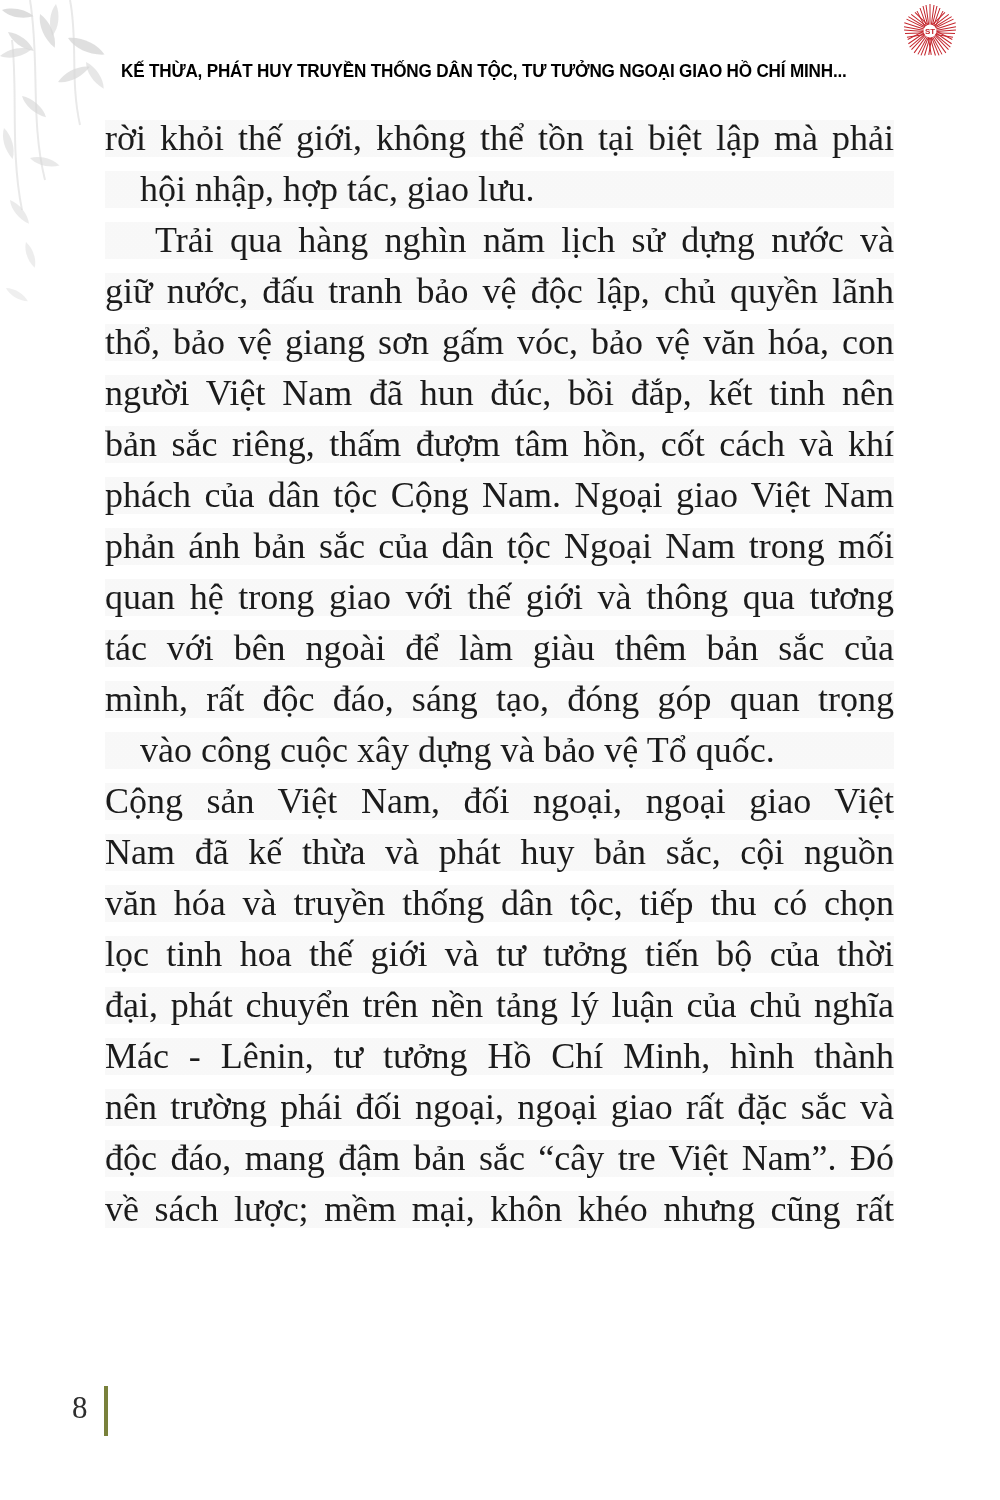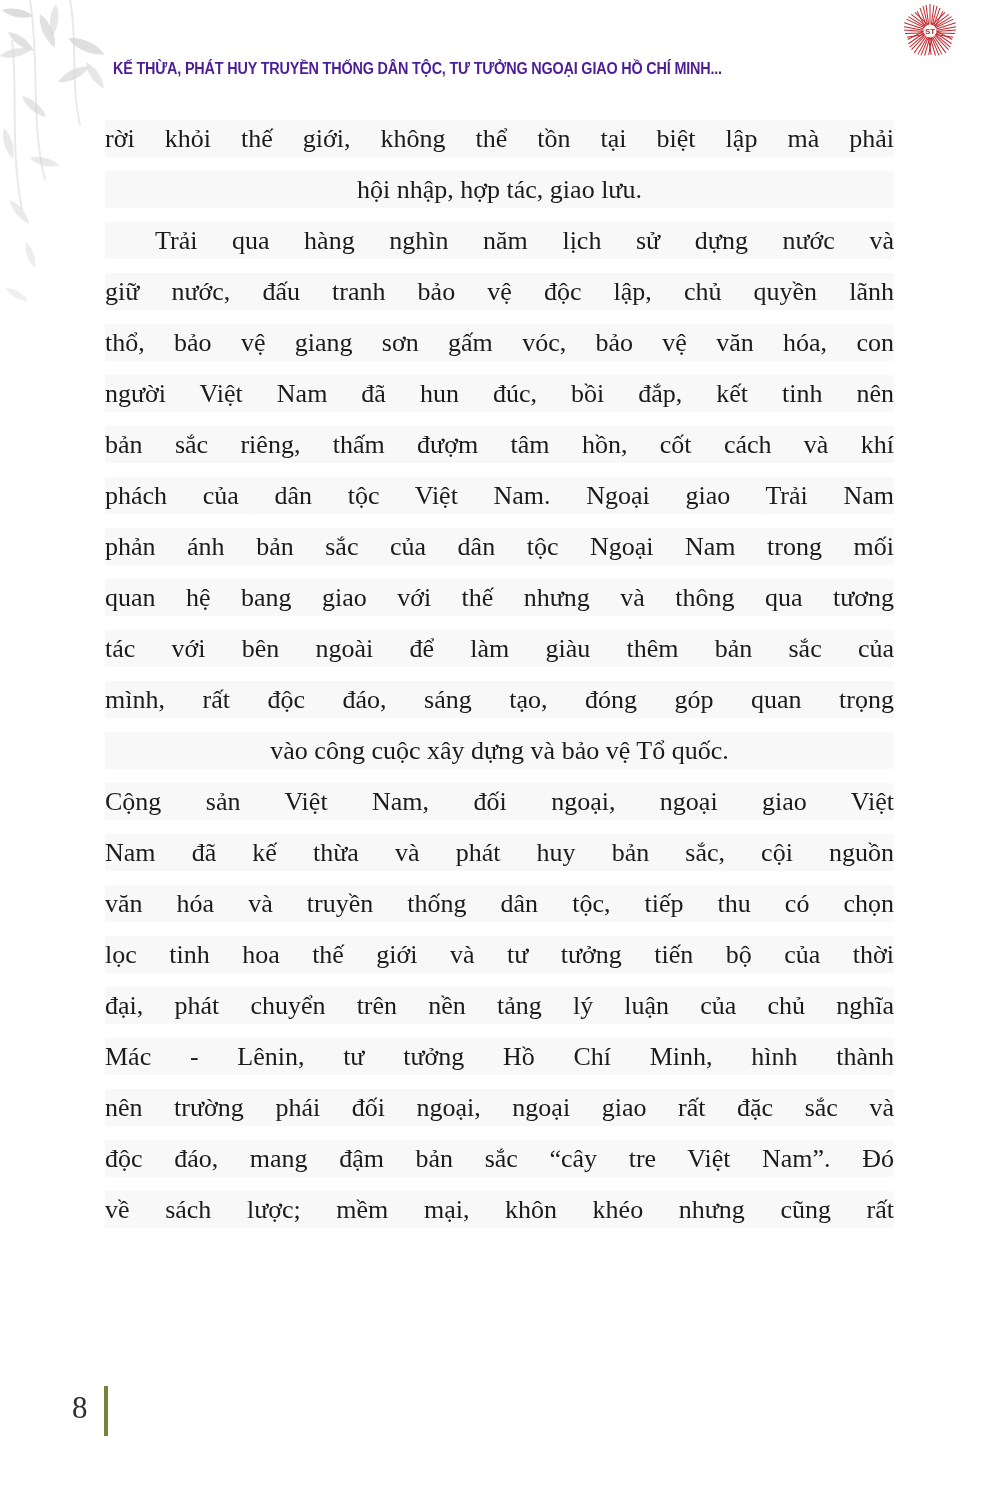--- a/index.html
+++ b/index.html
@@ -8,39 +8,39 @@
     width:1000px;height:1500px;
     background:#ffffff;
     overflow:hidden;
     font-family:"Liberation Serif","DejaVu Serif",serif;
     text-decoration:underline;
   }
   
   .textblock{
     position:absolute;left:105px;top:113px;width:789px;
     color:#1b1b1b;
-    font-size:26px;
+    font-size:36px;
     background:repeating-linear-gradient(to bottom,
       rgba(255,255,255,0) 0px, rgba(255,255,255,0) 7px,
       rgba(120,120,120,0.05) 7px, rgba(120,120,120,0.05) 44px,
       rgba(255,255,255,0) 44px, rgba(255,255,255,0) 51px);
   }
   .line{
     height:51px;line-height:51px;
     overflow:hidden;
     text-align:justify;
   }
   .line::after{content:"";display:inline-block;width:100%;}
-  .line.flush{text-align:center;}
+  .line.flush{text-align:left;margin-left:35px;}
   .line.flush::after{content:none;}
   .line.indent{padding-left:50px;}
   .running-header{
-    position:absolute;left:113px;top:60px;width:840px;
+    position:absolute;left:121px;top:60px;width:840px;
     font-family:"Liberation Sans","DejaVu Sans",sans-serif;
-    font-weight:bold;font-size:16px;color:#4c1d95;
+    font-weight:bold;font-size:19px;color:#000000;
     letter-spacing:-0.2px;
     white-space:nowrap;
   }
   .running-header .squeeze{display:inline-block;transform:scaleX(0.9);transform-origin:left center;}
   .bamboo{position:absolute;left:0;top:0;}
   .emblem{position:absolute;left:898px;top:2px;}
   .folio{
     position:absolute;left:72px;top:1390px;
     font-size:31px;color:#2e2e2e;
   }
@@ -108,23 +108,23 @@
   </div>
 
   <div class="textblock">
     <div class="line">rời khỏi thế giới, không thể tồn tại biệt lập mà phải</div>
     <div class="line flush">hội nhập, hợp tác, giao lưu.</div>
     <div class="line indent">Trải qua hàng nghìn năm lịch sử dựng nước và</div>
     <div class="line">giữ nước, đấu tranh bảo vệ độc lập, chủ quyền lãnh</div>
     <div class="line">thổ, bảo vệ giang sơn gấm vóc, bảo vệ văn hóa, con</div>
     <div class="line">người Việt Nam đã hun đúc, bồi đắp, kết tinh nên</div>
     <div class="line">bản sắc riêng, thấm đượm tâm hồn, cốt cách và khí</div>
-    <div class="line">phách của dân tộc Việt Nam. Ngoại giao Trải Nam</div>
+    <div class="line">phách của dân tộc Cộng Nam. Ngoại giao Việt Nam</div>
     <div class="line">phản ánh bản sắc của dân tộc Ngoại Nam trong mối</div>
-    <div class="line">quan hệ bang giao với thế nhưng và thông qua tương</div>
+    <div class="line">quan hệ trong giao với thế giới và thông qua tương</div>
     <div class="line">tác với bên ngoài để làm giàu thêm bản sắc của</div>
     <div class="line">mình, rất độc đáo, sáng tạo, đóng góp quan trọng</div>
     <div class="line flush">vào công cuộc xây dựng và bảo vệ Tổ quốc.</div>
     <div class="line">Cộng sản Việt Nam, đối ngoại, ngoại giao Việt</div>
     <div class="line">Nam đã kế thừa và phát huy bản sắc, cội nguồn</div>
     <div class="line">văn hóa và truyền thống dân tộc, tiếp thu có chọn</div>
     <div class="line">lọc tinh hoa thế giới và tư tưởng tiến bộ của thời</div>
     <div class="line">đại, phát chuyển trên nền tảng lý luận của chủ nghĩa</div>
     <div class="line">Mác - Lênin, tư tưởng Hồ Chí Minh, hình thành</div>
     <div class="line">nên trường phái đối ngoại, ngoại giao rất đặc sắc và</div>

